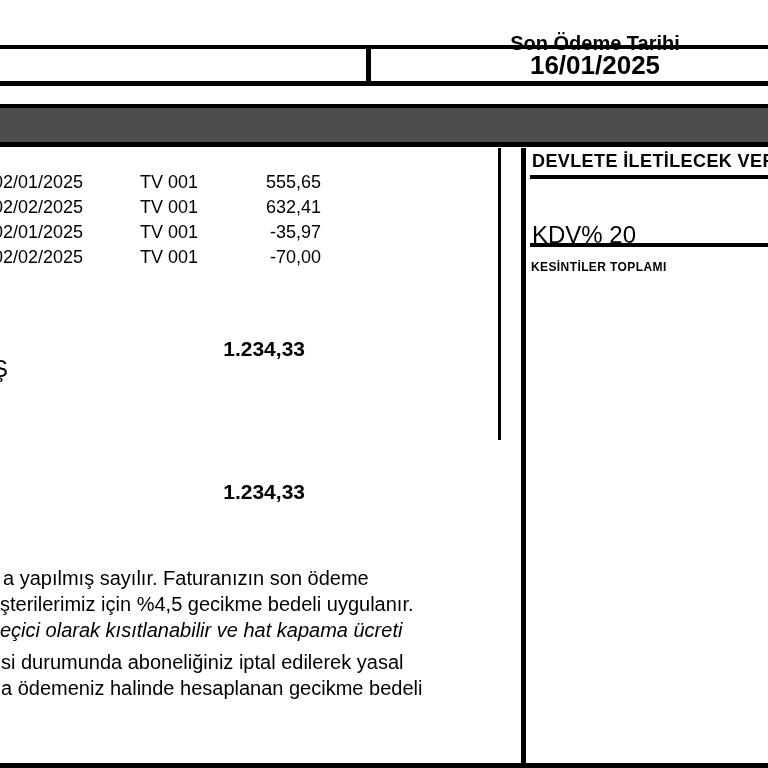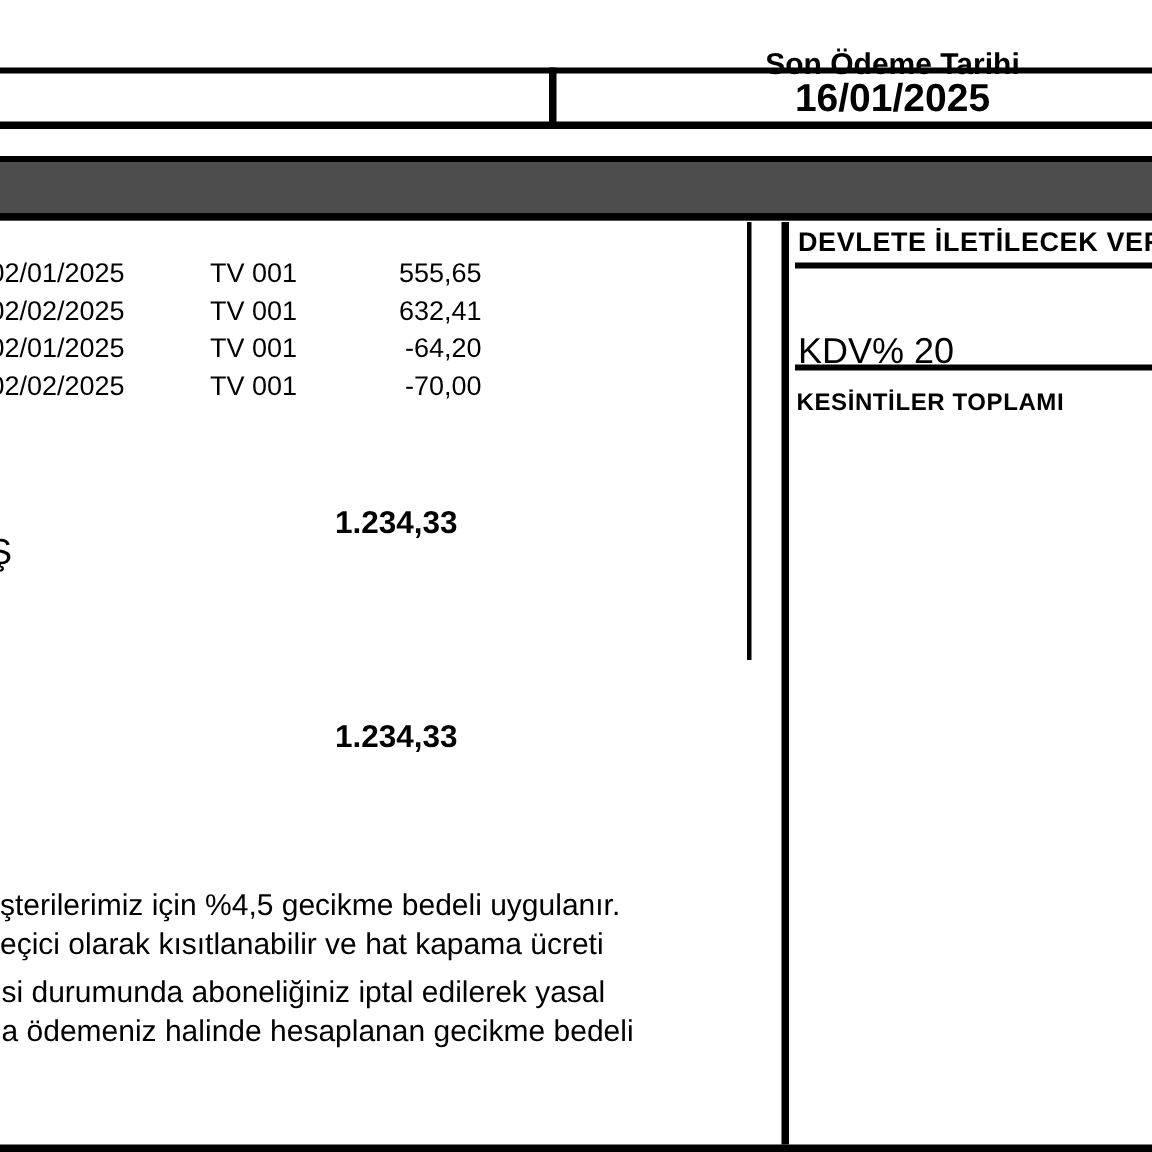--- a/index.html
+++ b/index.html
@@ -23,30 +23,30 @@
   .row{left:0;width:520px;height:22px;font-size:18px;line-height:22px;}
   .row .c-date{position:absolute;left:-7px;white-space:nowrap;}
   .row .c-channel{position:absolute;left:120px;white-space:nowrap;margin-left:20px;}
   .row .c-amount{position:absolute;left:221px;width:100px;text-align:right;white-space:nowrap;}
   .row-0{top:171px;} .row-1{top:196px;} .row-2{top:221px;} .row-3{top:246px;}
   .subtotal{left:195px;top:337px;width:110px;text-align:right;font-size:21px;font-weight:bold;}
   .company-frag{left:-8px;top:355px;font-size:24px;}
   .grand-total{left:195px;top:480px;width:110px;text-align:right;font-size:21px;font-weight:bold;}
   
   .note{font-size:20px;line-height:22px;white-space:nowrap;}
-  .note-0{left:3px;top:567px;} .note-1{left:0px;top:593px;} .note-2{left:0px;top:619px;}
+  .note-0{left:3px;top:567px;} .note-1{left:0px;top:593px;} .note-2{left:0px;top:619px;font-style:italic;}
   .note-3{left:1px;top:651px;} .note-4{left:1px;top:677px;}
   
   .thin-vline{left:498px;top:148px;width:3px;height:292px;background:#000;}
   .thick-vline{left:521px;top:148px;width:5px;height:615px;background:#000;}
   .panel-title{left:532px;top:151px;font-size:18px;font-weight:bold;letter-spacing:0.4px;white-space:nowrap;}
   .panel-rule{left:530px;width:238px;height:4px;background:#000;}
   .panel-rule-1{top:175px;} .panel-rule-2{top:243px;}
   .kdv-label{left:532px;top:221px;font-size:24px;white-space:nowrap;}
-  .panel-total-label{left:531px;top:260px;font-size:16px;font-weight:bold;letter-spacing:0.4px;white-space:nowrap;}
+  .panel-total-label{left:531px;top:260px;font-size:12px;font-weight:bold;letter-spacing:0.4px;white-space:nowrap;}
   
   .bottom-bar{left:0;top:763px;width:768px;height:5px;background:#000;}
 </style>
 </head>
 <body>
 
 <div class="page">
 
   <div class="abs due-label">Son Ödeme Tarihi</div>
   <div class="abs hline hline-box-top"></div>
@@ -62,39 +62,40 @@
     <span class="c-amount">555,65</span>
   </div>
   <div class="abs row row-1">
     <span class="c-date">02/02/2025</span>
     <span class="c-channel">TV 001</span>
     <span class="c-amount">632,41</span>
   </div>
   <div class="abs row row-2">
     <span class="c-date">02/01/2025</span>
     <span class="c-channel">TV 001</span>
-    <span class="c-amount">-64,20</span>
+    <span class="c-amount">-35,97</span>
   </div>
   <div class="abs row row-3">
     <span class="c-date">02/02/2025</span>
     <span class="c-channel">TV 001</span>
     <span class="c-amount">-70,00</span>
   </div>
 
   <div class="abs subtotal">1.234,33</div>
   <div class="abs company-frag">Ş</div>
   <div class="abs grand-total">1.234,33</div>
 
   <div class="abs thin-vline"></div>
   <div class="abs thick-vline"></div>
   <div class="abs panel-title">DEVLETE İLETİLECEK VERGİLER</div>
   <div class="abs panel-rule panel-rule-1"></div>
   <div class="abs kdv-label">KDV% 20</div>
   <div class="abs panel-rule panel-rule-2"></div>
   <div class="abs panel-total-label">KESİNTİLER TOPLAMI</div>
 
+  <div class="abs note note-0">a yapılmış sayılır. Faturanızın son ödeme</div>
   <div class="abs note note-1">şterilerimiz için %4,5 gecikme bedeli uygulanır.</div>
   <div class="abs note note-2">eçici olarak kısıtlanabilir ve hat kapama ücreti</div>
   <div class="abs note note-3">si durumunda aboneliğiniz iptal edilerek yasal</div>
   <div class="abs note note-4">a ödemeniz halinde hesaplanan gecikme bedeli</div>
 
   <div class="abs bottom-bar"></div>
 </div>
 
 </body></html>

